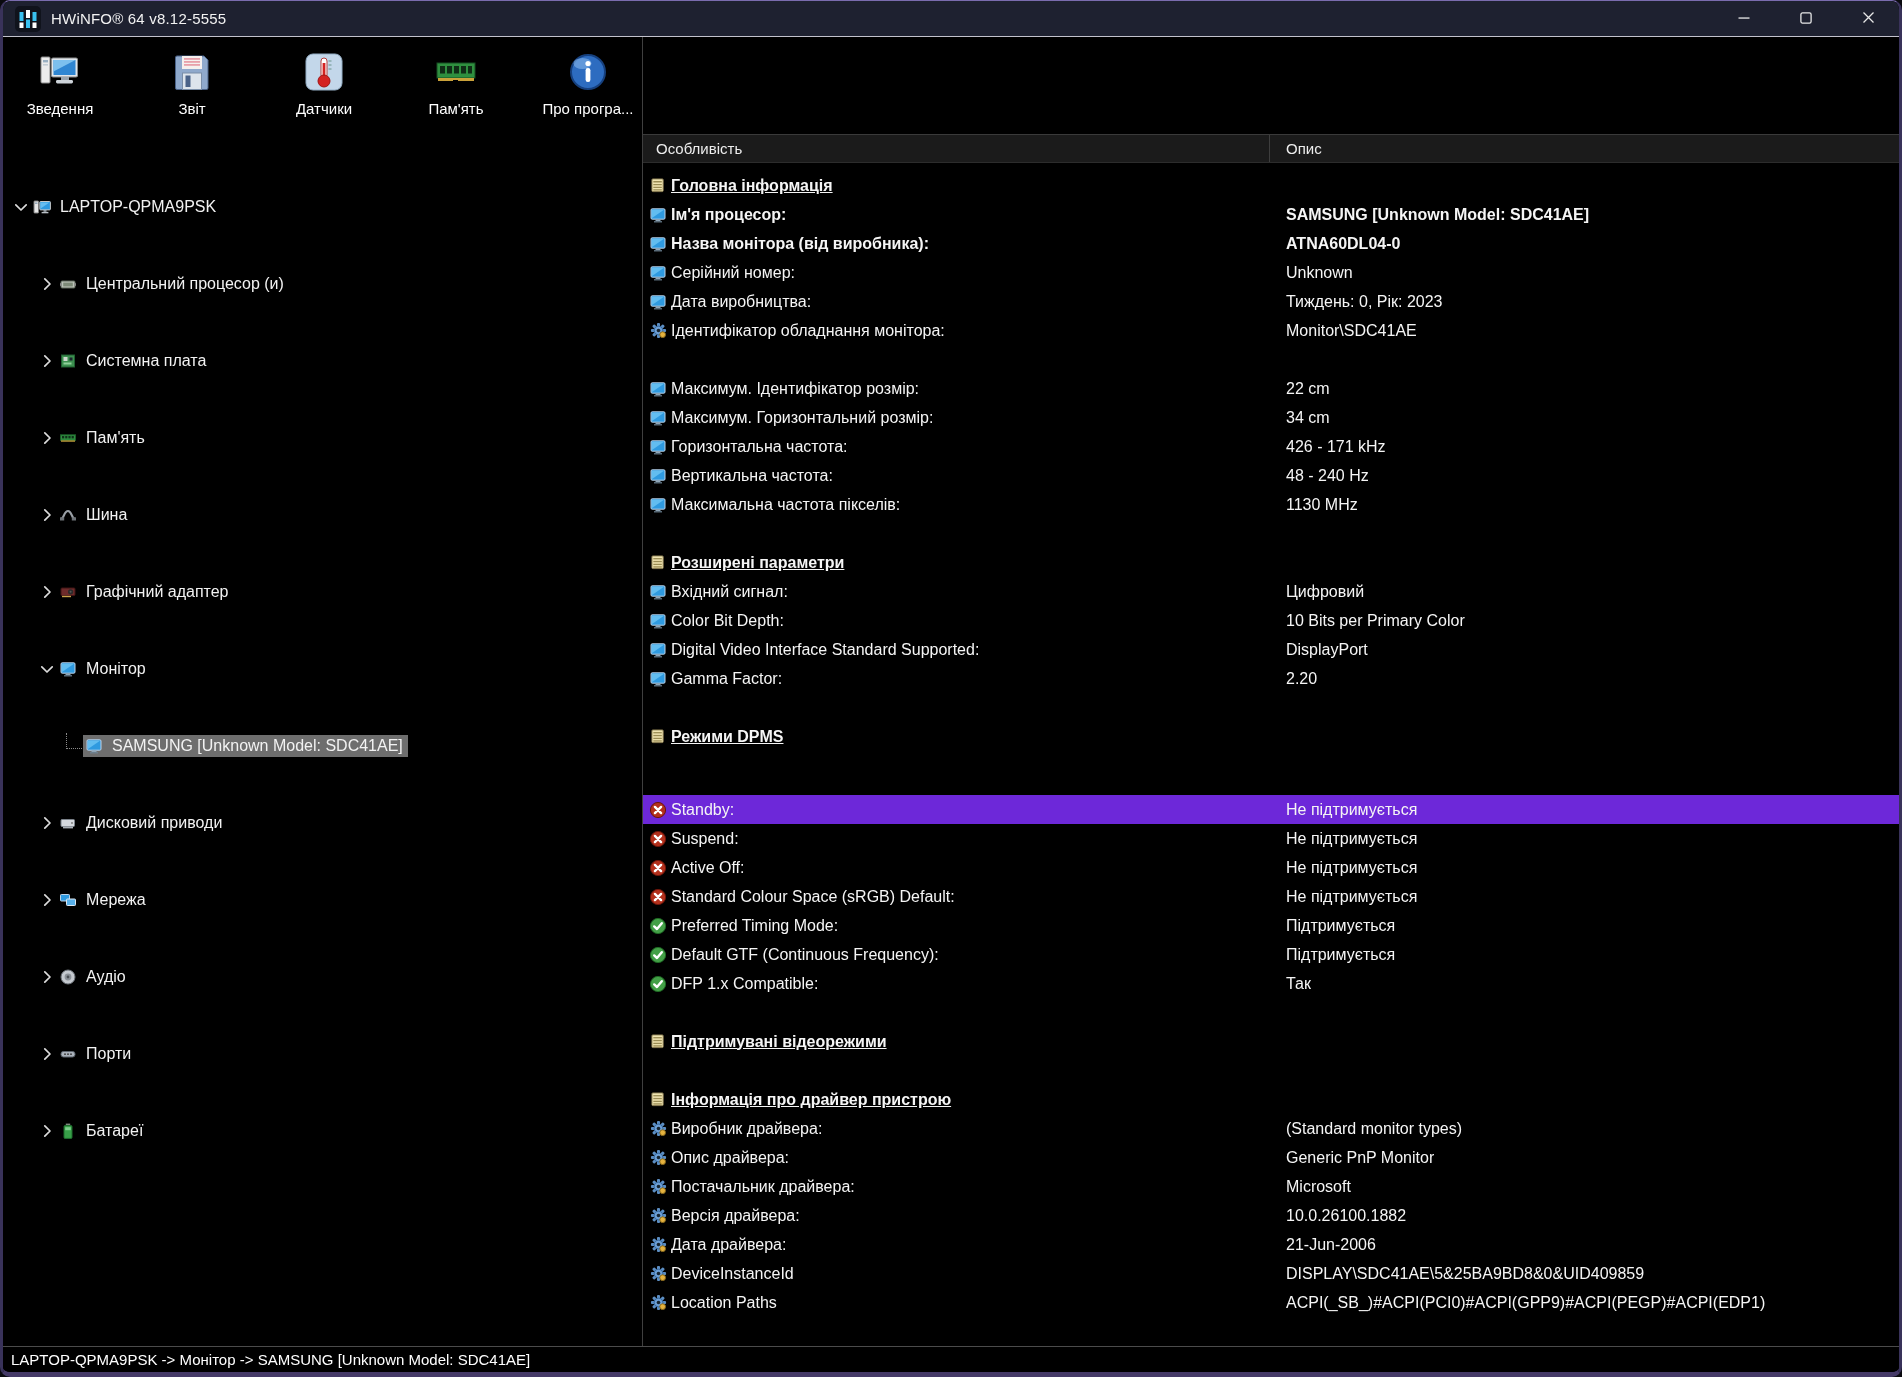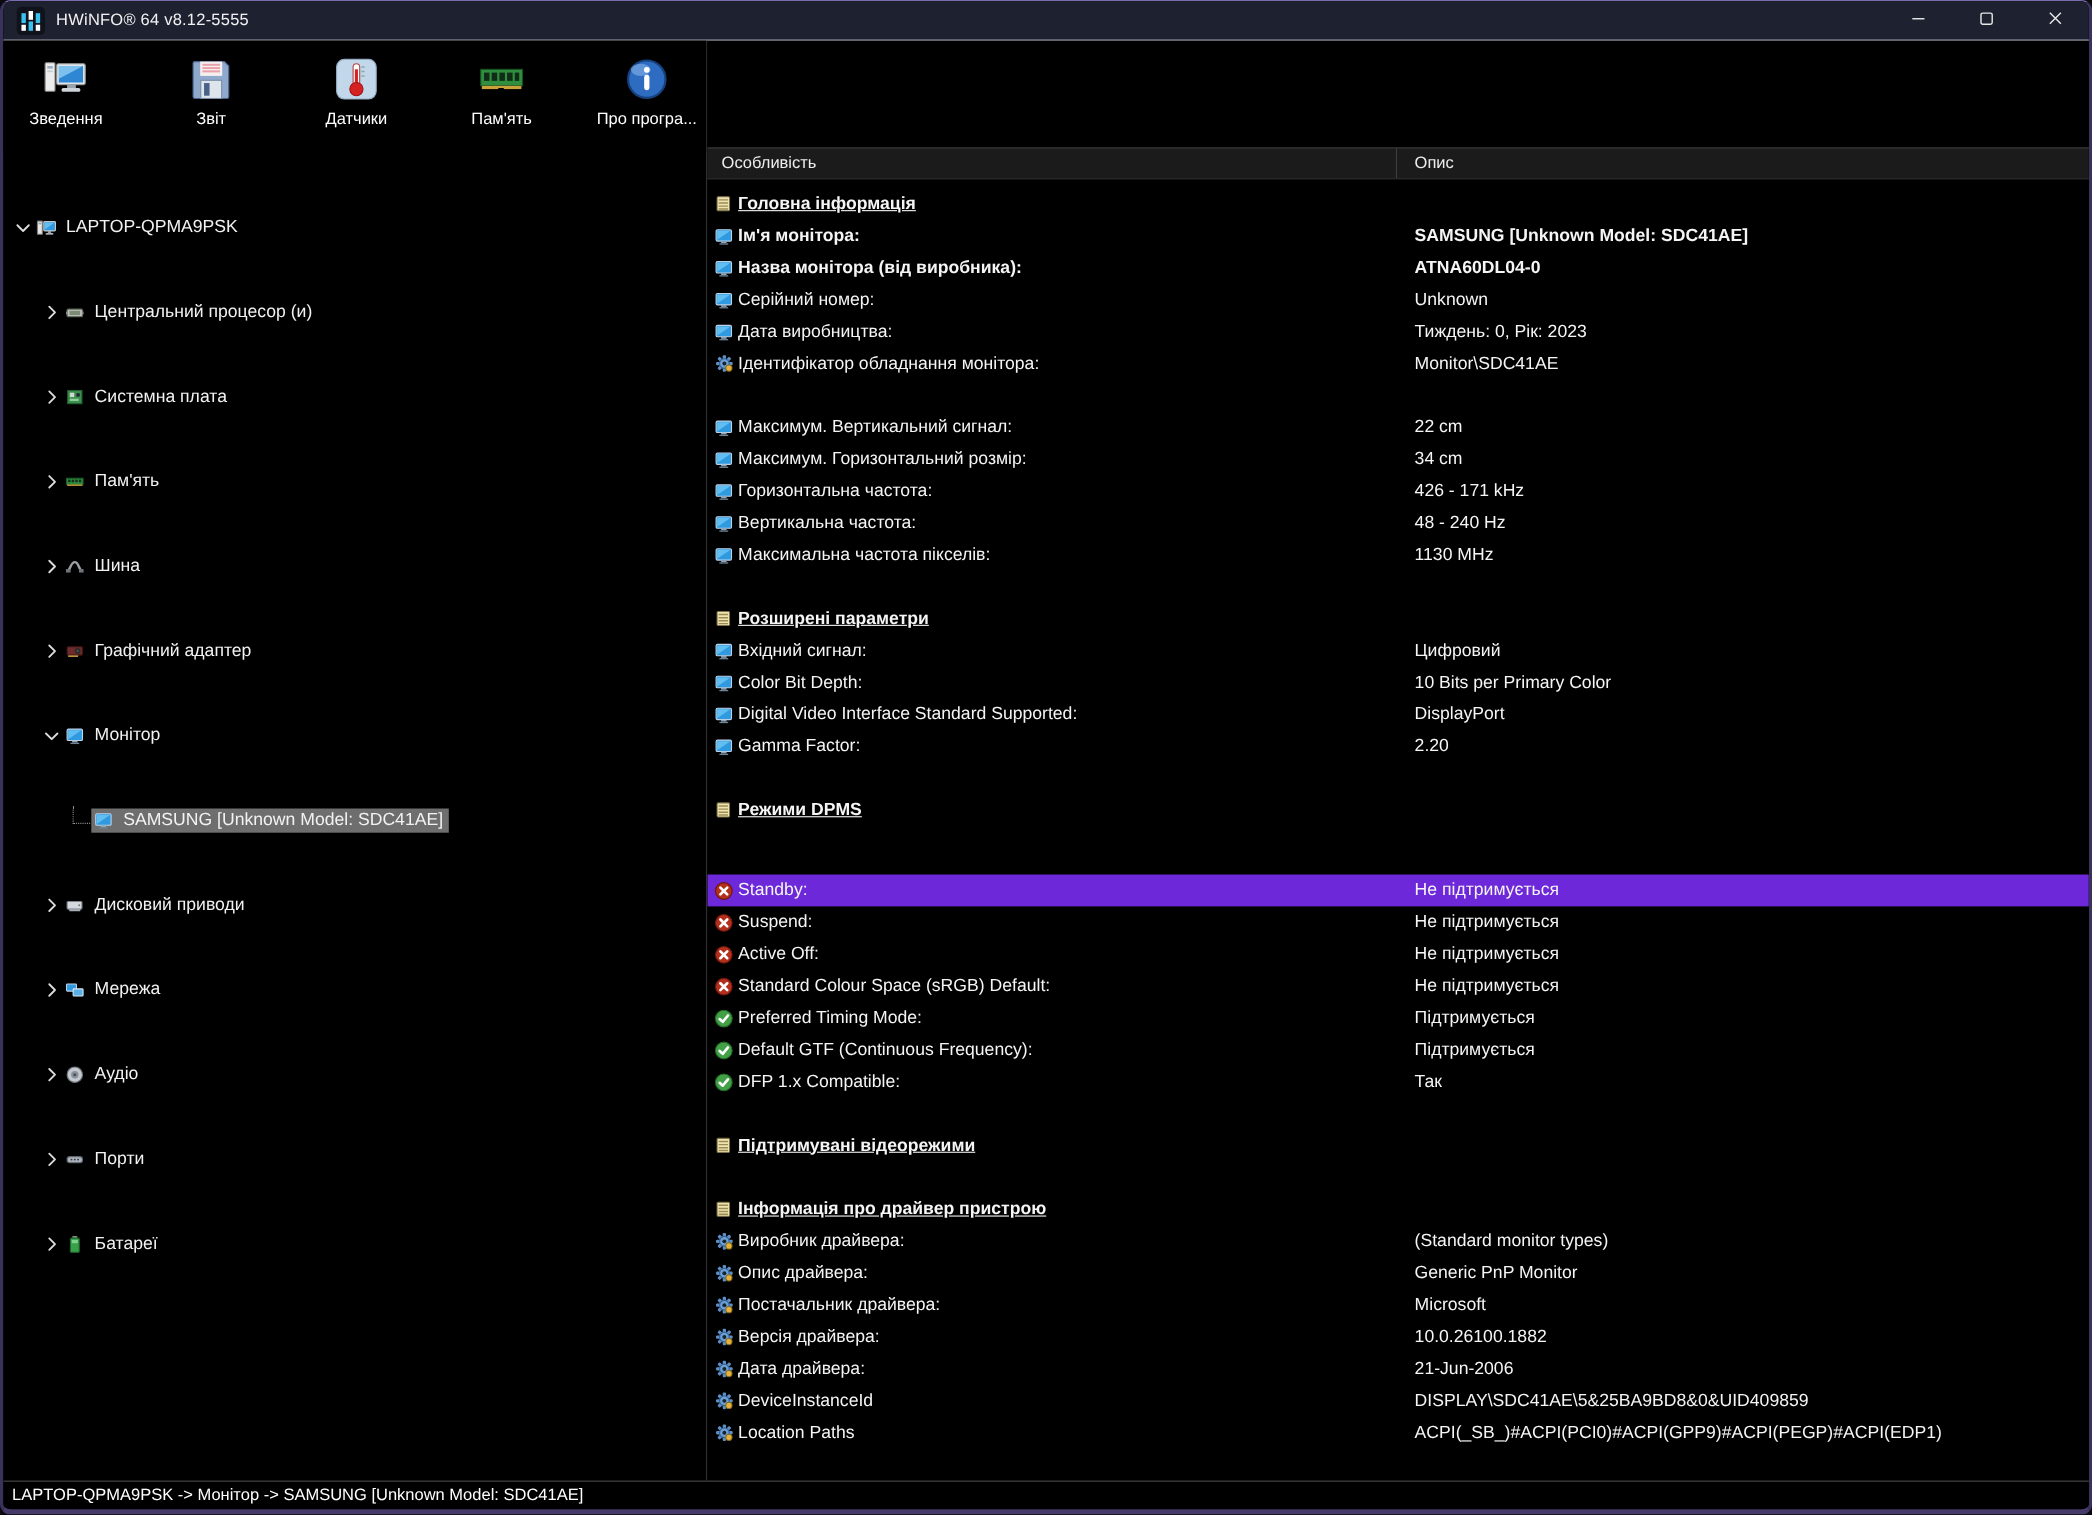--- a/index.html
+++ b/index.html
@@ -492,21 +492,21 @@
               <span class="licon">
                 <span style="display: inline-flex; align-items: center;">
                   <svg width="18" height="18" viewBox="0 0 18 18">
                     <rect x="2" y="2.8" width="14" height="10.4" rx="1.2" fill="#2f9ae0" stroke="#bcd2e8"></rect>
                     <polygon points="3,3.8 15,3.8 3,12" fill="#62bdf0"></polygon>
                     <rect x="6.5" y="13.4" width="5" height="1.6" fill="#8fa6b8"></rect>
                     <rect x="5" y="15.2" width="8" height="1.2" fill="#6e8496"></rect>
                   </svg>
                 </span>
               </span>
-              <span>Ім'я монітора:</span>
+              <span>Ім'я процесор:</span>
             </div>
             <div class="cell-value">SAMSUNG [Unknown Model: SDC41AE]</div>
           </div>
           <div class="lrow boldrow">
             <div class="cell-label">
               <span class="licon">
                 <span style="display: inline-flex; align-items: center;">
                   <svg width="18" height="18" viewBox="0 0 18 18">
                     <rect x="2" y="2.8" width="14" height="10.4" rx="1.2" fill="#2f9ae0" stroke="#bcd2e8"></rect>
                     <polygon points="3,3.8 15,3.8 3,12" fill="#62bdf0"></polygon>
@@ -578,21 +578,21 @@
               <span class="licon">
                 <span style="display: inline-flex; align-items: center;">
                   <svg width="18" height="18" viewBox="0 0 18 18">
                     <rect x="2" y="2.8" width="14" height="10.4" rx="1.2" fill="#2f9ae0" stroke="#bcd2e8"></rect>
                     <polygon points="3,3.8 15,3.8 3,12" fill="#62bdf0"></polygon>
                     <rect x="6.5" y="13.4" width="5" height="1.6" fill="#8fa6b8"></rect>
                     <rect x="5" y="15.2" width="8" height="1.2" fill="#6e8496"></rect>
                   </svg>
                 </span>
               </span>
-              <span>Максимум. Вертикальний сигнал:</span>
+              <span>Максимум. Ідентифікатор розмір:</span>
             </div>
             <div class="cell-value">22 cm</div>
           </div>
           <div class="lrow">
             <div class="cell-label">
               <span class="licon">
                 <span style="display: inline-flex; align-items: center;">
                   <svg width="18" height="18" viewBox="0 0 18 18">
                     <rect x="2" y="2.8" width="14" height="10.4" rx="1.2" fill="#2f9ae0" stroke="#bcd2e8"></rect>
                     <polygon points="3,3.8 15,3.8 3,12" fill="#62bdf0"></polygon>

